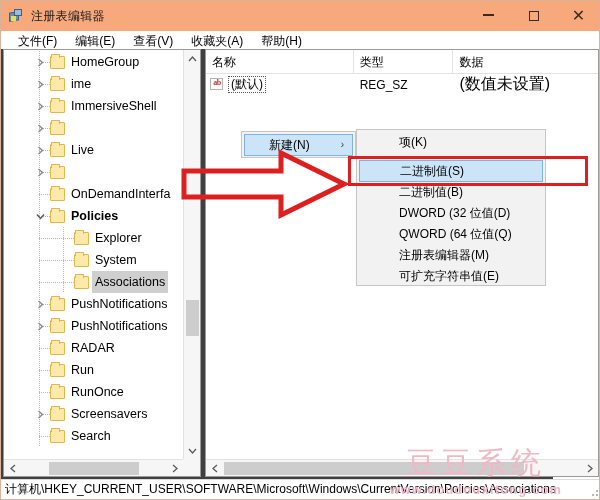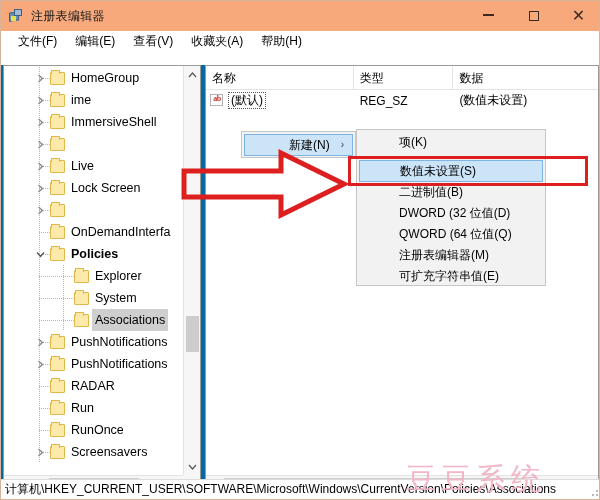--- a/index.html
+++ b/index.html
@@ -64,23 +64,23 @@
     display: flex; align-items: center;
     padding-left: 8px;
   }
   .menu-item {
     font-size: 12px; color: #000; padding: 0 9px;
     white-space: nowrap; line-height: 20px;
   }
 
   
   .panes {
-    position: absolute; top: 64px; left: 0;
+    position: absolute; top: 48px; left: 0;
     width: 552px; height: 430px;
-    background: #0369a1;
+    background: #404040;
   }
   .tree-pane {
     position: absolute; left: 2px; top: 0;
     width: 198px; height: 428px;
     background: #ffffff;
     border: 1px solid #9a9a9a;
     overflow: hidden;
   }
   .tree-scroll-area {
     position:absolute; left:0; top:0; right:17px; bottom:17px;
@@ -200,36 +200,36 @@
     background:#ffffff; border:1px solid #b4b4b4;
   }
   .ab-icon .ab {
     position:absolute; left:1px; top:0px; width:12px; height:9px;
     color:#c0392b; font-size:8px; font-weight:bold; line-height:9px;
     text-align:center; font-family:Liberation Serif, serif;
     letter-spacing:-0.5px;
   }
   .name-focus { border:1px dotted #555; padding:0 2px; line-height:15px; }
   .v-type { width:100px; font-size:12px; color:#000; padding-left:6px; white-space:nowrap; }
-  .v-data { width:145px; font-size:12px; color:#000; padding-left:6px; white-space:nowrap; }
+  .v-data { width:145px; font-size:16px; color:#000; padding-left:6px; white-space:nowrap; }
 
   
   .ctx-parent {
     position:absolute; left:240px; top:130px;
     width:115px; height:27px;
     background:#f2f2f2; border:1px solid #c6c6c6;
     z-index:30;
   }
   .ctx-parent-item {
     position:absolute; left:2px; top:2px; right:2px; height:22px;
     background:#cce4f7; border:1px solid #7db4e3;
     display:flex; align-items:center;
   }
   .ctx-parent-label {
-    font-size:12px; color:#000; margin-left:44px; white-space:nowrap;
+    font-size:12px; color:#000; margin-left:24px; white-space:nowrap;
   }
   .ctx-parent-chev {
     position:absolute; right:8px; top:4px; font-size:10px; color:#3a3a3a;
   }
 
   
   .submenu {
     position:absolute; left:355px; top:128px;
     width:190px; height:157px;
     background:#f2f2f2; border:1px solid #c6c6c6;
@@ -393,33 +393,20 @@
               <div class="guides">
                 <div class="vline" style="left:35px;"></div>
                 <div class="hline" style="left:35px;width:11px;"></div>
               </div>
               <div class="expander" style="left: 30px;">
                 <svg width="7" height="9" viewBox="0 0 7 9">
                   <path d="M1.5 1 L5.5 4.5 L1.5 8" stroke="#8a8a8a" stroke-width="1.4" fill="none"></path>
                 </svg>
               </div>
               <div class="folder" style="left: 46px; top: 5px;"></div>
-              <div class="tree-label" style="left: 67px;">Lock Screen</div>
-            </div>
-            <div class="tree-row">
-              <div class="guides">
-                <div class="vline" style="left:35px;"></div>
-                <div class="hline" style="left:35px;width:11px;"></div>
-              </div>
-              <div class="expander" style="left: 30px;">
-                <svg width="7" height="9" viewBox="0 0 7 9">
-                  <path d="M1.5 1 L5.5 4.5 L1.5 8" stroke="#8a8a8a" stroke-width="1.4" fill="none"></path>
-                </svg>
-              </div>
-              <div class="folder" style="left: 46px; top: 5px;"></div>
             </div>
             <div class="tree-row">
               <div class="guides">
                 <div class="vline" style="left:35px;"></div>
                 <div class="hline" style="left:35px;width:11px;"></div>
               </div>
               <div class="folder" style="left: 46px; top: 5px;"></div>
               <div class="tree-label" style="left: 67px;">OnDemandInterfa</div>
             </div>
             <div class="tree-row">
@@ -517,20 +504,28 @@
                 <div class="vline" style="left:35px;"></div>
                 <div class="hline" style="left:35px;width:11px;"></div>
               </div>
               <div class="expander" style="left: 30px;">
                 <svg width="7" height="9" viewBox="0 0 7 9">
                   <path d="M1.5 1 L5.5 4.5 L1.5 8" stroke="#8a8a8a" stroke-width="1.4" fill="none"></path>
                 </svg>
               </div>
               <div class="folder" style="left: 46px; top: 5px;"></div>
               <div class="tree-label" style="left: 67px;">Screensavers</div>
+            </div>
+            <div class="tree-row">
+              <div class="guides">
+                <div class="vline" style="left:35px;"></div>
+                <div class="hline" style="left:35px;width:11px;"></div>
+              </div>
+              <div class="folder" style="left: 46px; top: 5px;"></div>
+              <div class="tree-label" style="left: 67px;">Search</div>
             </div>
           </div>
       </div>
 
       <div class="vscroll">
         <div class="arrow up">
           <svg width="9" height="6" viewBox="0 0 9 6">
               <path d="M1 5 L4.5 1 L8 5" stroke="#5a5a5a" stroke-width="1.3" fill="none"></path>
             </svg>
         </div>
@@ -604,21 +599,21 @@
   <div class="ctx-parent">
     <div class="ctx-parent-item">
       <span class="ctx-parent-label">新建(N)</span>
       <span class="ctx-parent-chev">›</span>
     </div>
   </div>
 
   <div class="submenu" id="submenu">
       <div class="sub-item">项(K)</div>
       <div class="sub-sep"></div>
-      <div class="sub-item highlight">数值未设置(S)</div>
+      <div class="sub-item highlight">二进制值(S)</div>
       <div class="sub-item">二进制值(B)</div>
       <div class="sub-item">DWORD (32 位值(D)</div>
       <div class="sub-item">QWORD (64 位值(Q)</div>
       <div class="sub-item">注册表编辑器(M)</div>
       <div class="sub-item">可扩充字符串值(E)</div>
     </div>
 
   <div class="red-rect"></div>
   <svg class="red-arrow" viewBox="0 0 175 70">
     <path d="M8 22 L105 22 L105 4 L168 35 L105 66 L105 48 L8 48 Z" fill="none" stroke="#dd1f1f" stroke-width="5" stroke-linejoin="miter"></path>

